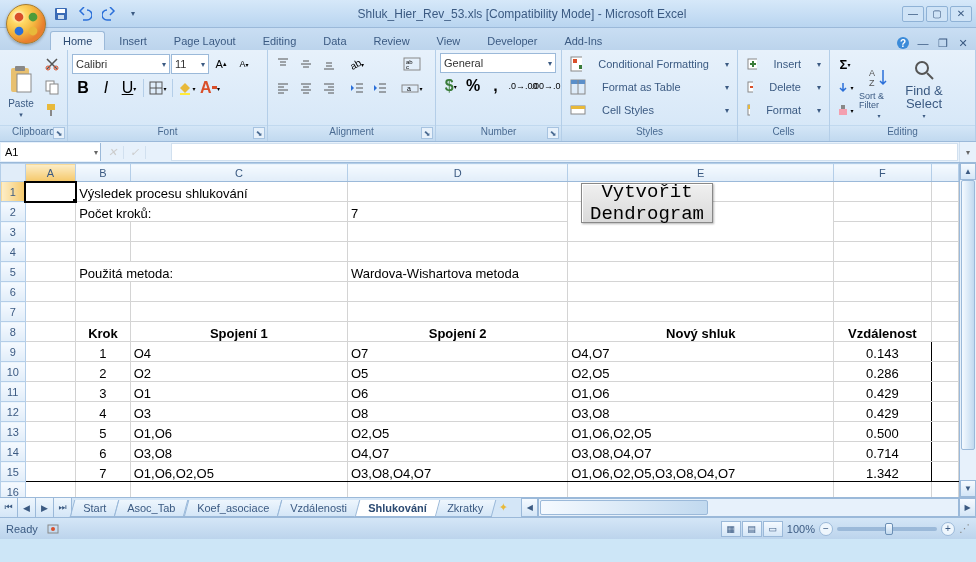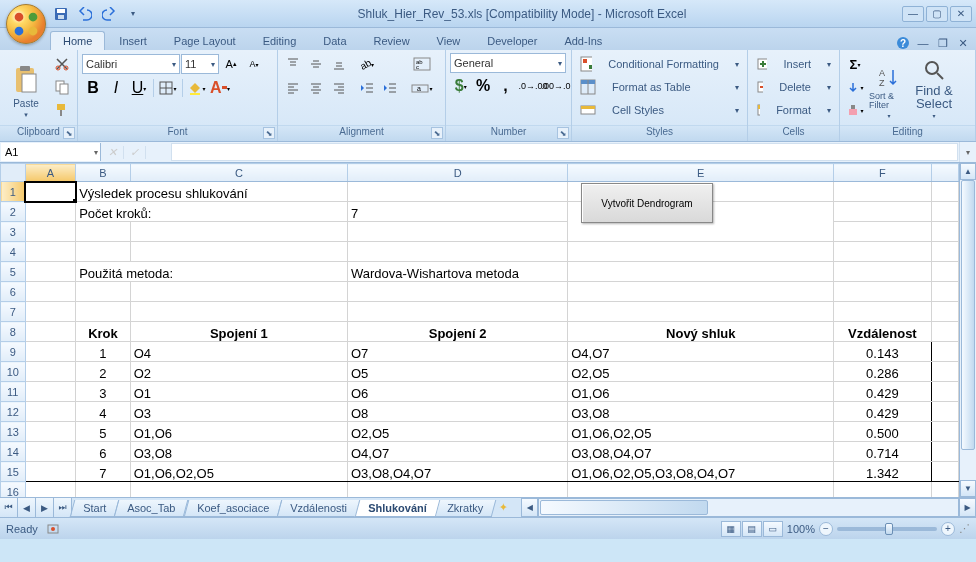--- a/index.html
+++ b/index.html
@@ -62,21 +62,21 @@
 
 .col-A{width:56px}.col-B{width:56px}.col-C{width:228px}.col-D{width:226px}.col-E{width:278px}.col-F{width:100px}
 .hdr-row td { font-weight:bold; border-bottom:2px solid #000; text-align:center; }
 .data-row td { border-top:none; border-bottom:none; }
 .data-row td.bl { border-left:1px solid #000; }
 .data-row td.br { border-right:1px solid #000; }
 .data-row.last td { border-bottom:1px solid #000; }
 td.center { text-align:center; }
 td.left { text-align:left; }
 
-.dendrogram-btn { position:absolute; left:581px; top:20px; width:132px; height:40px; background:linear-gradient(#f0f0f0,#d9d9d9); border:1px solid #888; box-shadow: inset 1px 1px 0 #fff, 1px 1px 2px rgba(0,0,0,.3); font-size:10px; display:flex; align-items:center; justify-content:center; text-align:center; font-family:Liberation Sans, sans-serif; }
+.dendrogram-btn { position:absolute; left:581px; top:20px; width:132px; height:40px; background:linear-gradient(#f0f0f0,#d9d9d9); border:1px solid #888; box-shadow: inset 1px 1px 0 #fff, 1px 1px 2px rgba(0,0,0,.3); font-size:19px; display:flex; align-items:center; justify-content:center; text-align:center; font-family:Liberation Mono, monospace; }
 
 .vscroll { width:17px; background:#e7f1fb; border-left:1px solid #9bb9d9; display:flex; flex-direction:column; }
 .scroll-btn { height:17px; background:linear-gradient(#f5faff,#d4e6f7); border:1px solid #9bb9d9; display:flex;align-items:center;justify-content:center; font-size:8px; color:#3b5a82; }
 .scroll-track { flex:1; background:#e7f1fb; position:relative; }
 .scroll-thumb { position:absolute; left:1px; right:1px; background:linear-gradient(90deg,#f5faff,#c1d9ef); border:1px solid #9bb9d9; border-radius:2px; }
 
 
 .tab-row { height:20px; background:#d4e6f7; border-top:1px solid #9bb9d9; display:flex; align-items:stretch; }
 .tab-nav { display:flex; }
 .tab-nav-btn { width:18px; border-right:1px solid #9bb9d9; display:flex;align-items:center;justify-content:center; font-size:9px; color:#3b5a82; background:linear-gradient(#eef6fd,#d4e6f7); }
@@ -160,21 +160,21 @@
         </svg>
       </span>
     <span>—</span>
     <span>❐</span>
     <span>✕</span>
   </div>
 </div>
 
 <div class="ribbon">
 
-  <div class="group" style="width:78px">
+  <div class="group" style="width:68px">
     <div class="group-body">
       <div class="big-btn">
         <div class="ico">
             <svg viewBox="0 0 32 32">
               <rect x="6" y="4" width="18" height="24" fill="#e8c070" rx="2"></rect>
               <rect x="10" y="2" width="10" height="5" fill="#888" rx="1"></rect>
               <rect x="12" y="10" width="14" height="18" fill="#fff" stroke="#888"></rect>
             </svg>
           </div>
         <span>Paste</span>

